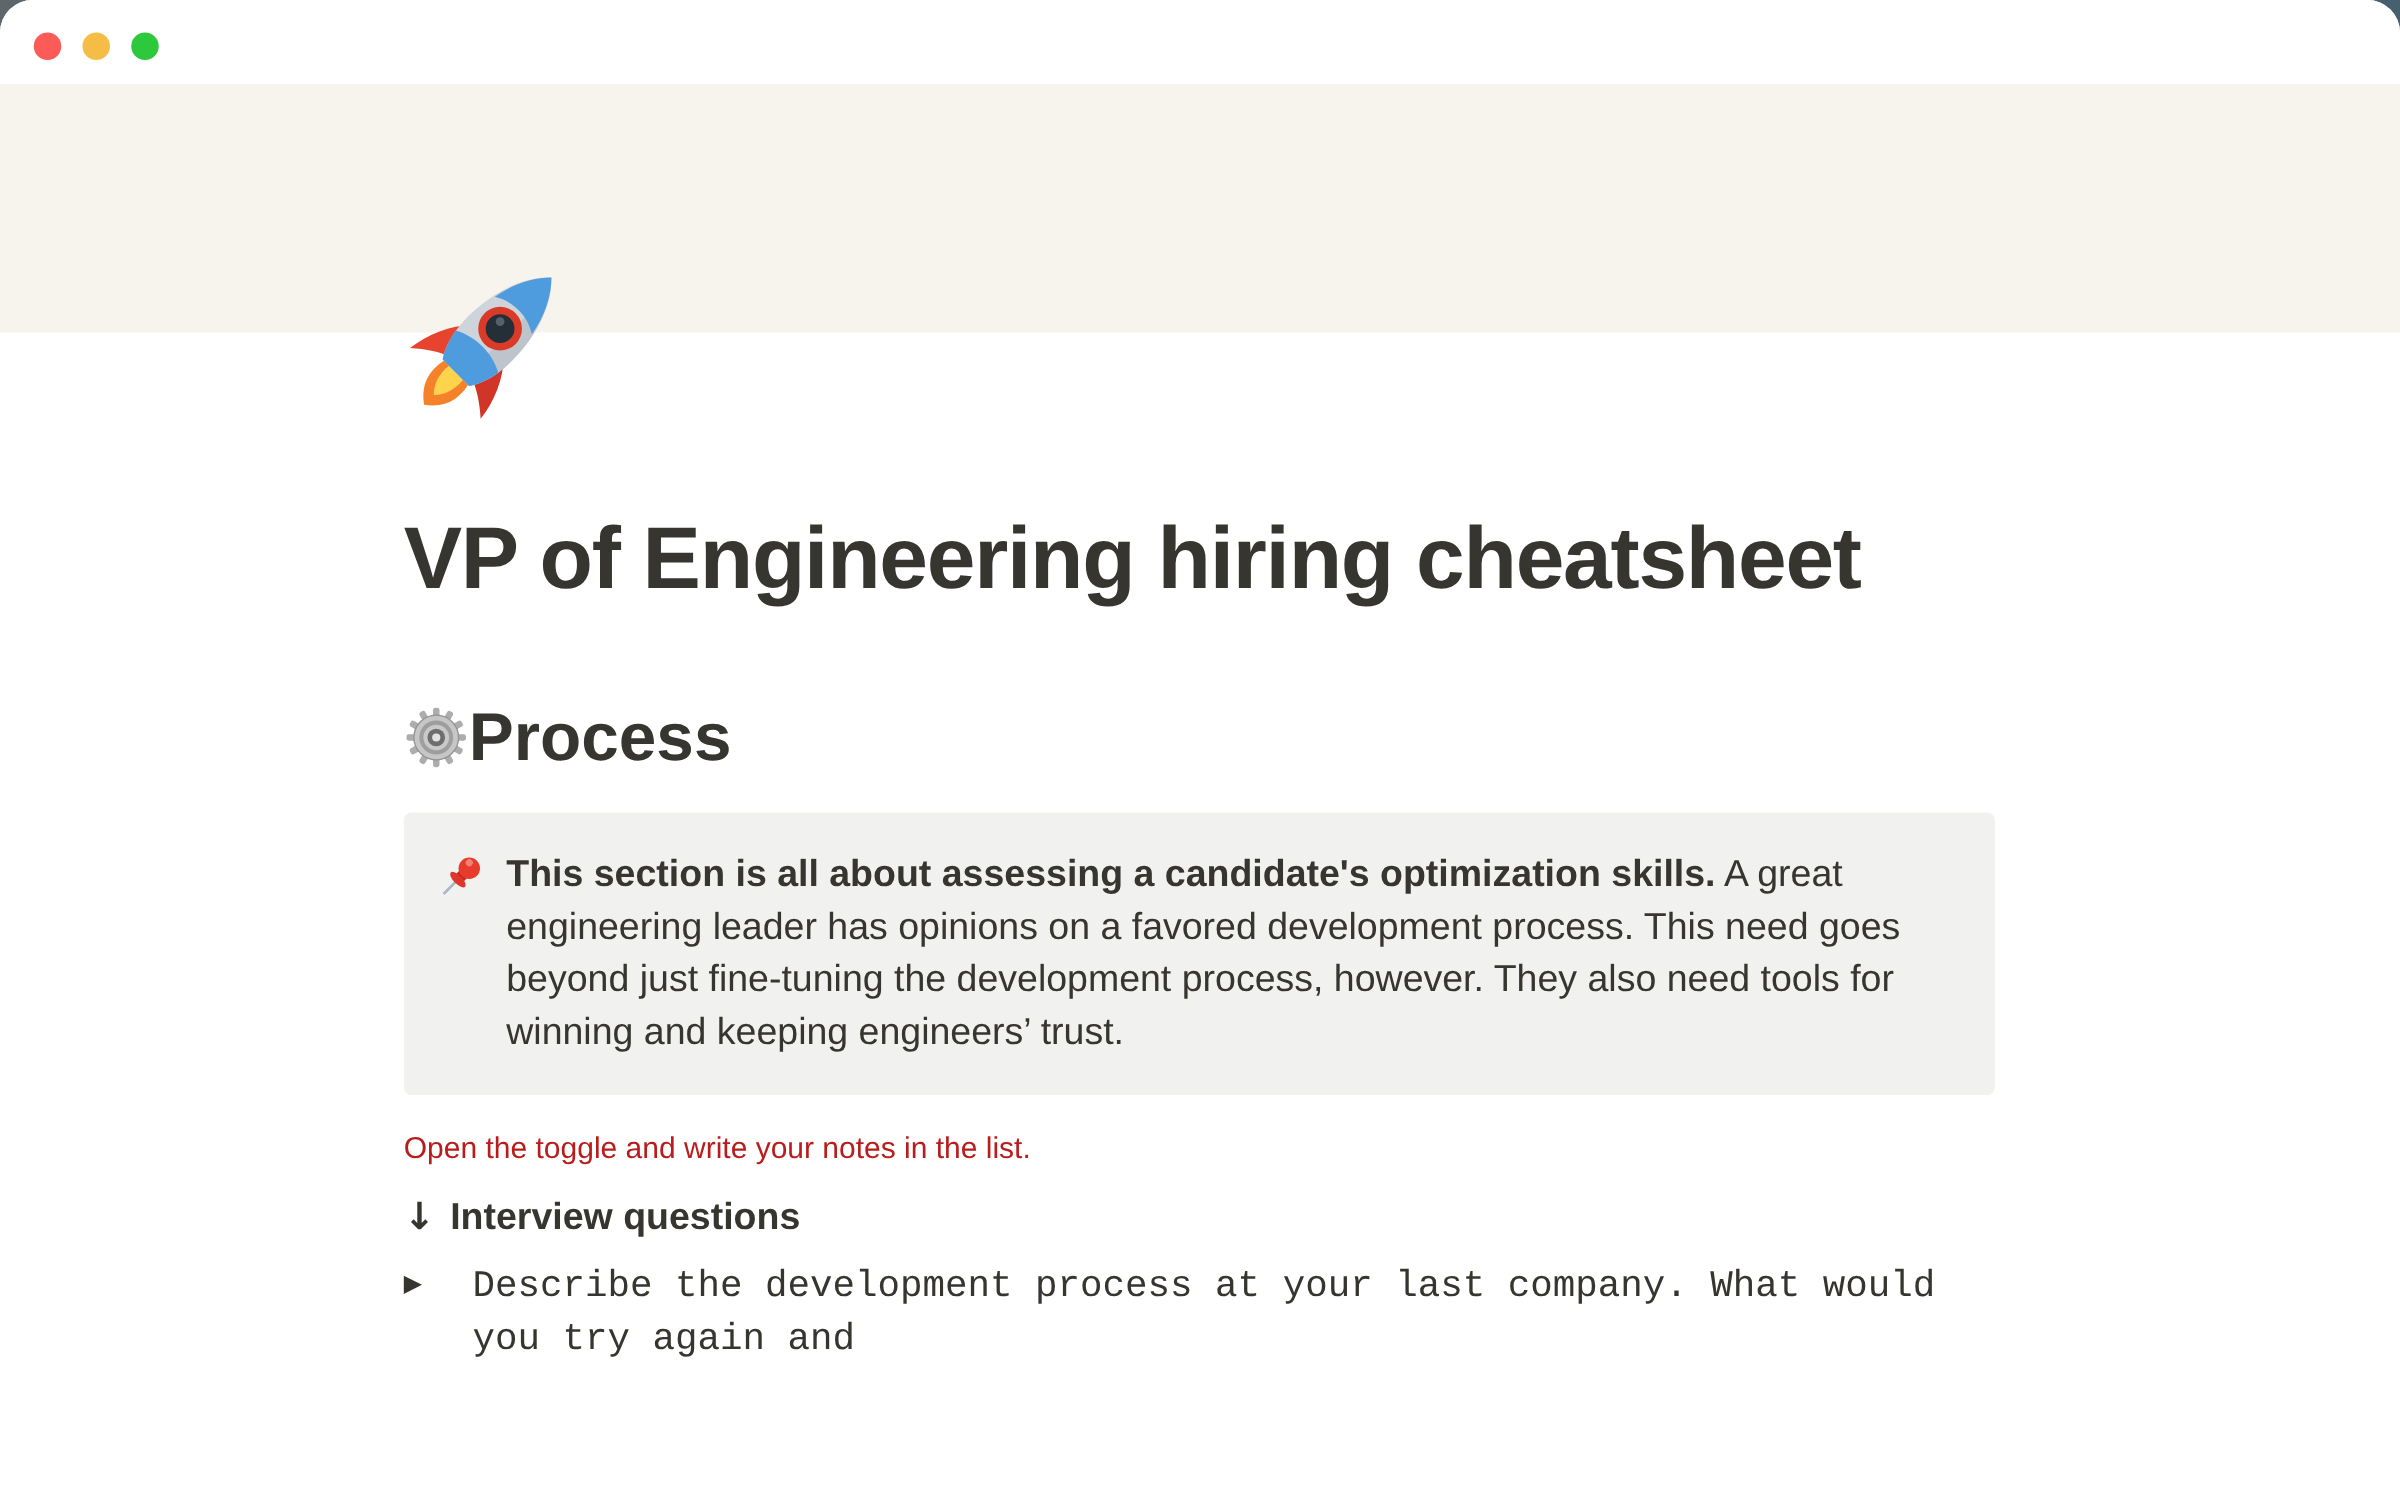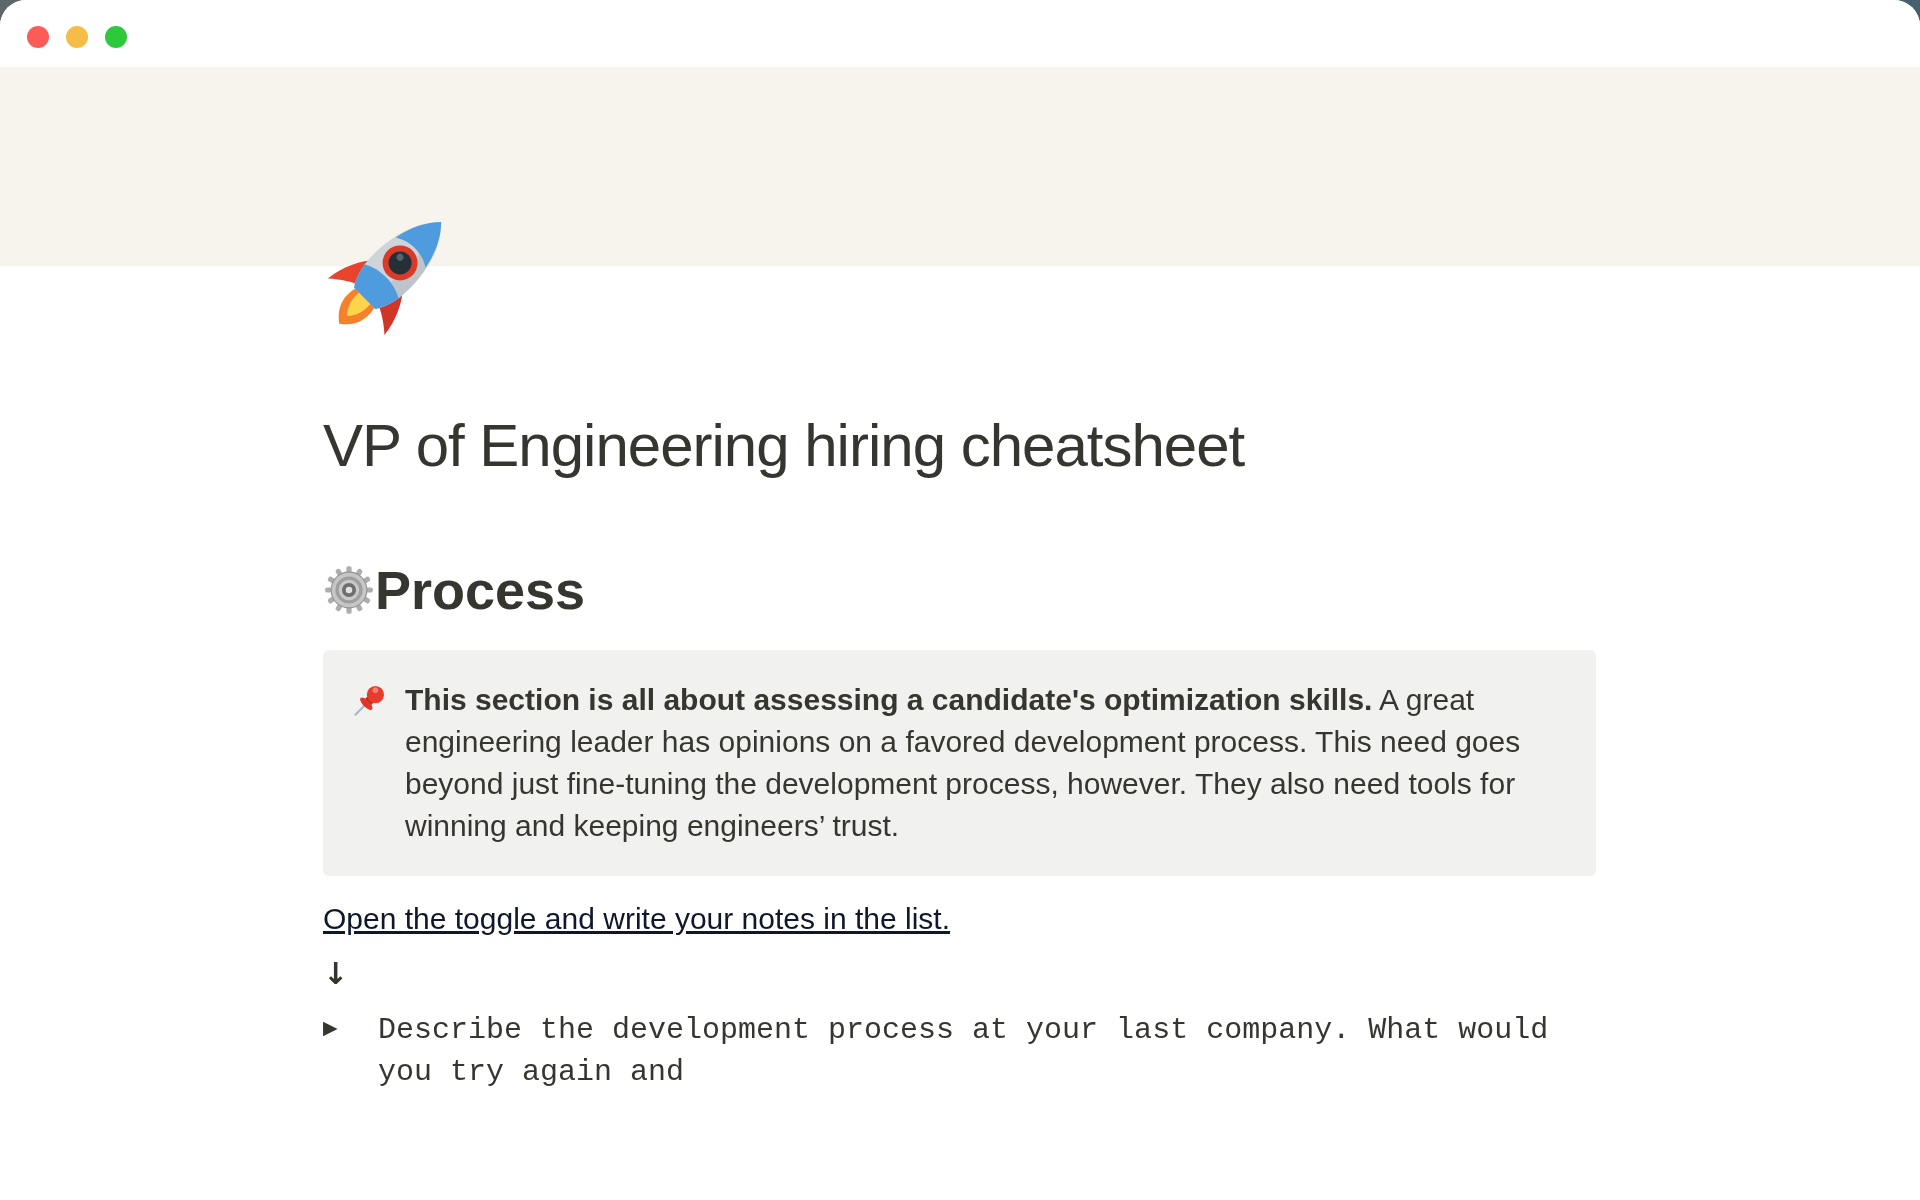--- a/index.html
+++ b/index.html
@@ -17,35 +17,35 @@
   .traffic-lights{position:absolute;left:27px;top:26px;display:flex;gap:17px;}
   .dot{width:22px;height:22px;border-radius:50%;display:inline-block;}
   .dot.red{background:#FC5B57;}
   .dot.yellow{background:#F5BD45;}
   .dot.green{background:#2EC83C;}
   .cover{height:199px;background:#F7F3ED;}
   .content{display:flow-root;width:1273px;margin-left:323px;}
   .page-icon{margin-top:-66px;width:140px;height:140px;}
   .page-icon svg{display:block;}
   .page-title{
-    margin:64px 0 0 0;font-size:60px;line-height:84px;font-weight:400;
+    margin:64px 0 0 0;font-size:70px;line-height:84px;font-weight:700;
     letter-spacing:-1px;color:#37352F;
   }
   .h1-row{margin-top:70px;display:flex;align-items:center;}
   .h1-row .gear{width:52px;height:52px;flex:0 0 52px;}
   .h1-text{font-size:54px;font-weight:700;line-height:64px;color:#37352F;}
   .callout{
     margin-top:28px;background:#F1F1EF;border-radius:6px;
     padding:29px 46px 29px 24px;display:flex;gap:16px;box-sizing:border-box;
   }
   .callout .pin{width:42px;height:42px;flex:0 0 42px;margin-top:2px;}
   .callout-text{margin:0;font-size:30px;line-height:42px;color:#37352F;}
   .callout-text strong{font-weight:700;}
   .h3{margin:100px 0 0 0;font-size:36px;line-height:44px;font-weight:700;color:#37352F;}
-  .note{margin:22px 0 0 0;font-size:30px;line-height:42px;color:#0f172a;text-decoration:underline;}
+  .note{margin:22px 0 0 0;font-size:24px;line-height:42px;color:#b91c1c;}
   .toggle-header{margin:13px 0 0 0;font-size:30px;line-height:42px;font-weight:700;color:#37352F;display:flex;align-items:baseline;}
   .toggle-header .arrow{font-family:"DejaVu Sans",sans-serif;font-weight:700;margin-right:12px;}
   .toggle-row{margin-top:14px;display:flex;align-items:flex-start;}
   .tri{
     flex:0 0 55px;font-family:"DejaVu Sans",sans-serif;font-size:19px;
     color:#37352F;padding-top:9px;line-height:1;cursor:pointer;
   }
   .toggle-text{margin:0;font-size:30px;line-height:42px;color:#37352F;font-family:Liberation Mono, monospace;}
 </style>
 </head>
@@ -121,20 +121,21 @@
         </g>
       </svg>
       <p class="callout-text"><strong>This section is all about assessing a candidate's optimization skills.</strong><span> A great engineering leader has opinions on a favored development process. This need goes beyond just fine-tuning the development process, however. They also need tools for winning and keeping engineers’ trust.</span></p>
     </div>
 
 
     <p class="note">Open the toggle and write your notes in the list.</p>
 
     <p class="toggle-header">
       <span class="arrow">↓</span>
+      <span>Interview questions</span>
     </p>
 
     <div class="toggle-row">
       <span class="tri">▶</span>
       <p class="toggle-text">Describe the development process at your last company. What would you try again and</p>
     </div>
 
   </div>
 </div>
 

